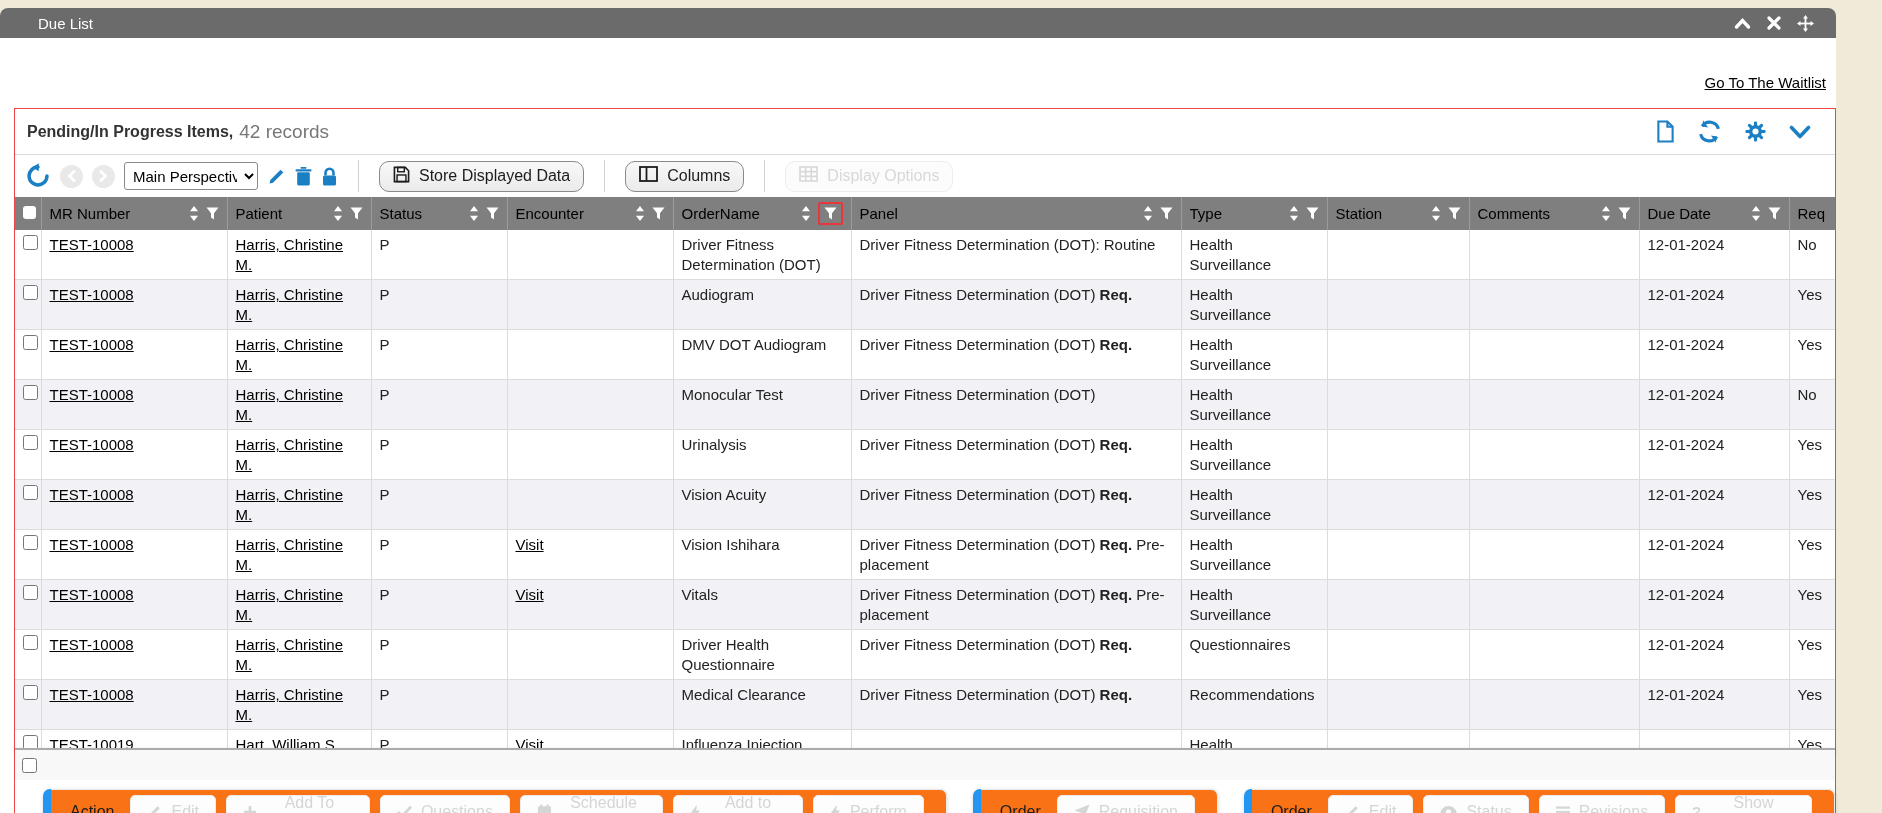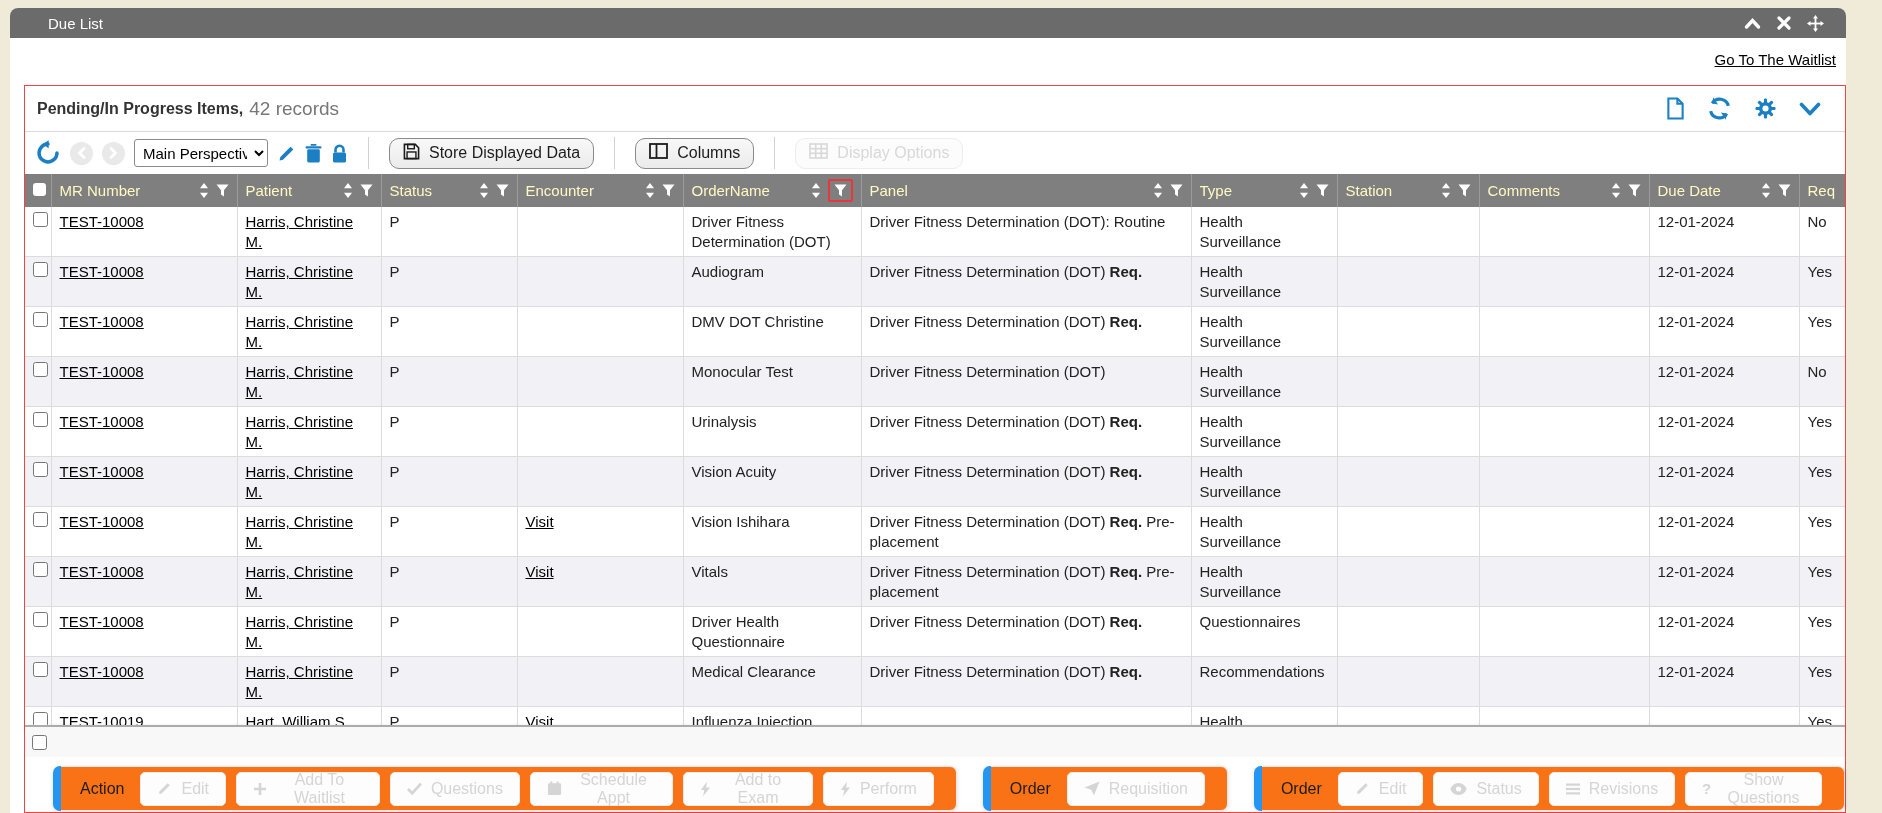--- a/index.html
+++ b/index.html
@@ -1,25 +1,25 @@
 <!DOCTYPE html>
 <html><head>
 <meta charset="utf-8">
 <style>
   * { box-sizing: border-box; }
   html,body { margin:0; padding:0; width:1882px; height:813px; overflow:hidden;
     background:#f0ebd8; font-family:"Liberation Sans","DejaVu Sans",sans-serif; }
-  .window { position:absolute; left:10px; top:8px; width:1836px; height:805px;
+  .window { position:absolute; left:0; top:8px; width:1836px; height:805px;
     background:#fff; border-radius:8px 8px 0 0; }
   .titlebar { height:30px; background:#6b6b6b; border-radius:8px 8px 0 0;
     display:flex; align-items:center; color:#fff; font-size:15px; }
   .titlebar-title { padding-left:38px; }
   .titlebar-icons { margin-left:auto; display:flex; gap:16px; padding-right:22px; align-items:center; }
   .titlebar-icons span { display:inline-flex; cursor:pointer; }
-  .waitlist-row { display:flex; justify-content:flex-end; padding:13px 10px 0 0; height:34px; }
+  .waitlist-row { display:flex; justify-content:flex-end; padding:13px 10px 0 0; height:34px;margin-top:23px; }
   .waitlist-row a { color:#000; font-size:15px; }
   .panel { margin:13px 0 0 14px; width:1822px; height:728px; border:1px solid #ef4444; background:#fff; }
   .panel-header { height:46px; display:flex; align-items:center; padding:0 12px; border-bottom:1px solid #dadada; }
   .panel-title { font-size:16px; font-weight:bold; color:#333; }
   .record-count { font-size:19px; color:#777; margin-left:6px; }
   .panel-icons { margin-left:auto; display:flex; gap:22px; align-items:center; padding-right:12px; }
   .panel-icons span { display:inline-flex; cursor:pointer; }
   .toolbar { height:42px; display:flex; align-items:center; padding:0 10px; gap:9px; }
   .icon-btn { display:inline-flex; align-items:center; background:none; border:none; padding:0; cursor:pointer; }
   .circle-btn { width:23px; height:23px; border-radius:50%; background:#e9e9e9; display:inline-flex;
@@ -29,21 +29,21 @@
   .vsep { width:1px; height:32px; background:#d2d2d2; margin:0 11px; }
   .tb-btn { display:inline-flex; align-items:center; gap:9px; background:linear-gradient(#f8f8f8,#ebebeb);
     border:1px solid #8a8a8a; border-radius:10px; font-size:16px; color:#1c1c1c; height:31px;
     padding:0 13px; font-family:inherit; cursor:pointer; }
   .tb-btn.disabled { background:#fcfcfc; border-color:#ededed; color:#d8d8d8; cursor:default; }
   .table-viewport { height:551px; overflow:hidden; }
   table { width:1820px; table-layout:fixed; border-collapse:collapse; font-size:15px; color:#222; }
   thead th { background:#7f7f7f; height:33px; padding:0 8px; border-right:1px solid #9b9b9b;
     font-weight:normal; text-align:left; }
   thead th:last-child { border-right:none; }
-  .th-wrap { display:flex; align-items:center; gap:7px; color:#fef9c3; font-size:15px; }
+  .th-wrap { display:flex; align-items:center; gap:7px; color:#000000; font-size:15px; }
   .th-label { flex:1 1 auto; white-space:nowrap; overflow:hidden; }
   .sort-icon,.filter-icon { display:inline-flex; cursor:pointer; }
   .red-box { display:inline-flex; align-items:center; padding:3px 4px; border:2px solid #e8363d; border-radius:2px; }
   th.col-sel{width:26px} th.col-mr{width:186px} th.col-patient{width:144px} th.col-status{width:136px}
   th.col-encounter{width:166px} th.col-ordername{width:178px} th.col-panel{width:330px} th.col-type{width:146px}
   th.col-station{width:142px} th.col-comments{width:170px} th.col-duedate{width:150px}
   tbody td { height:48px; padding:5px 8px; vertical-align:top; border-right:1px solid #dcdcdc;
     border-bottom:1px solid #dcdcdc; line-height:1.3; }
   tbody td:last-child { border-right:none; }
   tbody tr:nth-child(even) { background:#f1f1f6; }
@@ -410,21 +410,21 @@
     <td></td>
     <td>12-01-2024</td>
     <td>Yes</td>
   </tr>
             <tr>
     <td><input type="checkbox" style=""></td>
     <td><a href="#">TEST-10008</a></td>
     <td><a href="#">Harris, Christine M.</a></td>
     <td>P</td>
     <td></td>
-    <td>DMV DOT Christine</td>
+    <td>DMV DOT Audiogram</td>
     <td>Driver Fitness Determination (DOT) <b>Req.</b></td>
     <td>Health Surveillance</td>
     <td></td>
     <td></td>
     <td>12-01-2024</td>
     <td>Yes</td>
   </tr>
             <tr>
     <td><input type="checkbox" style=""></td>
     <td><a href="#">TEST-10008</a></td>

